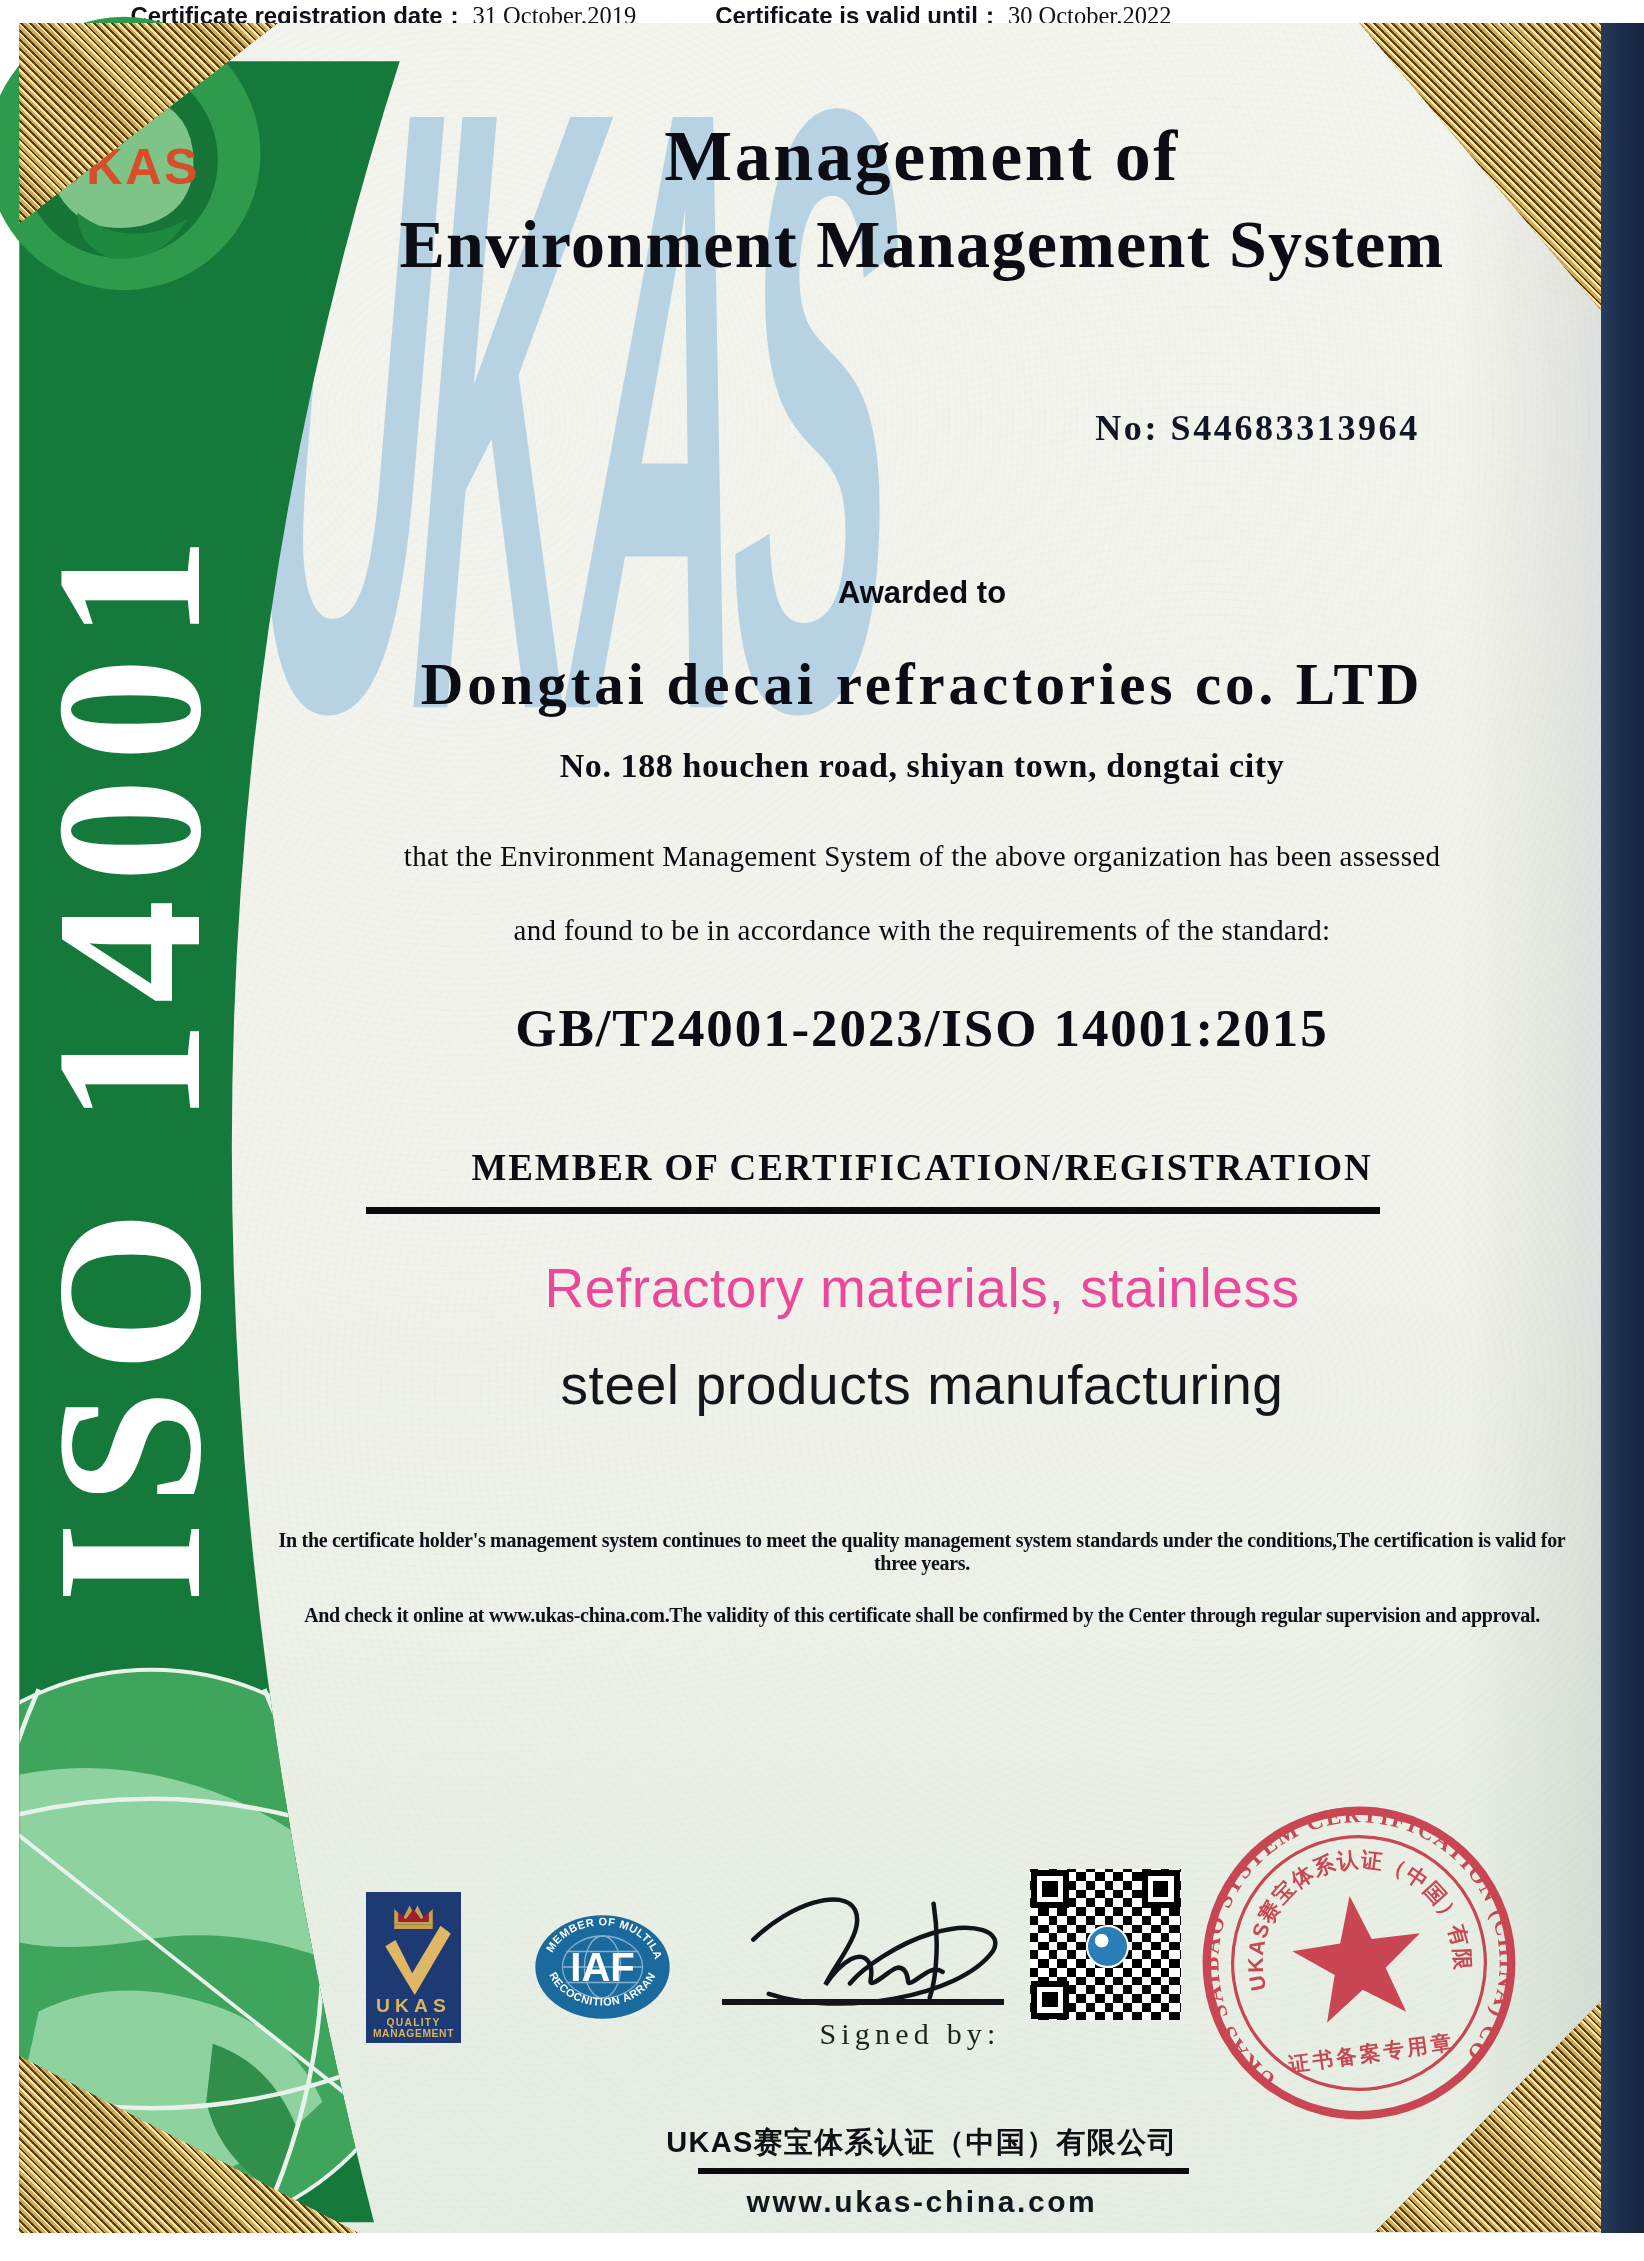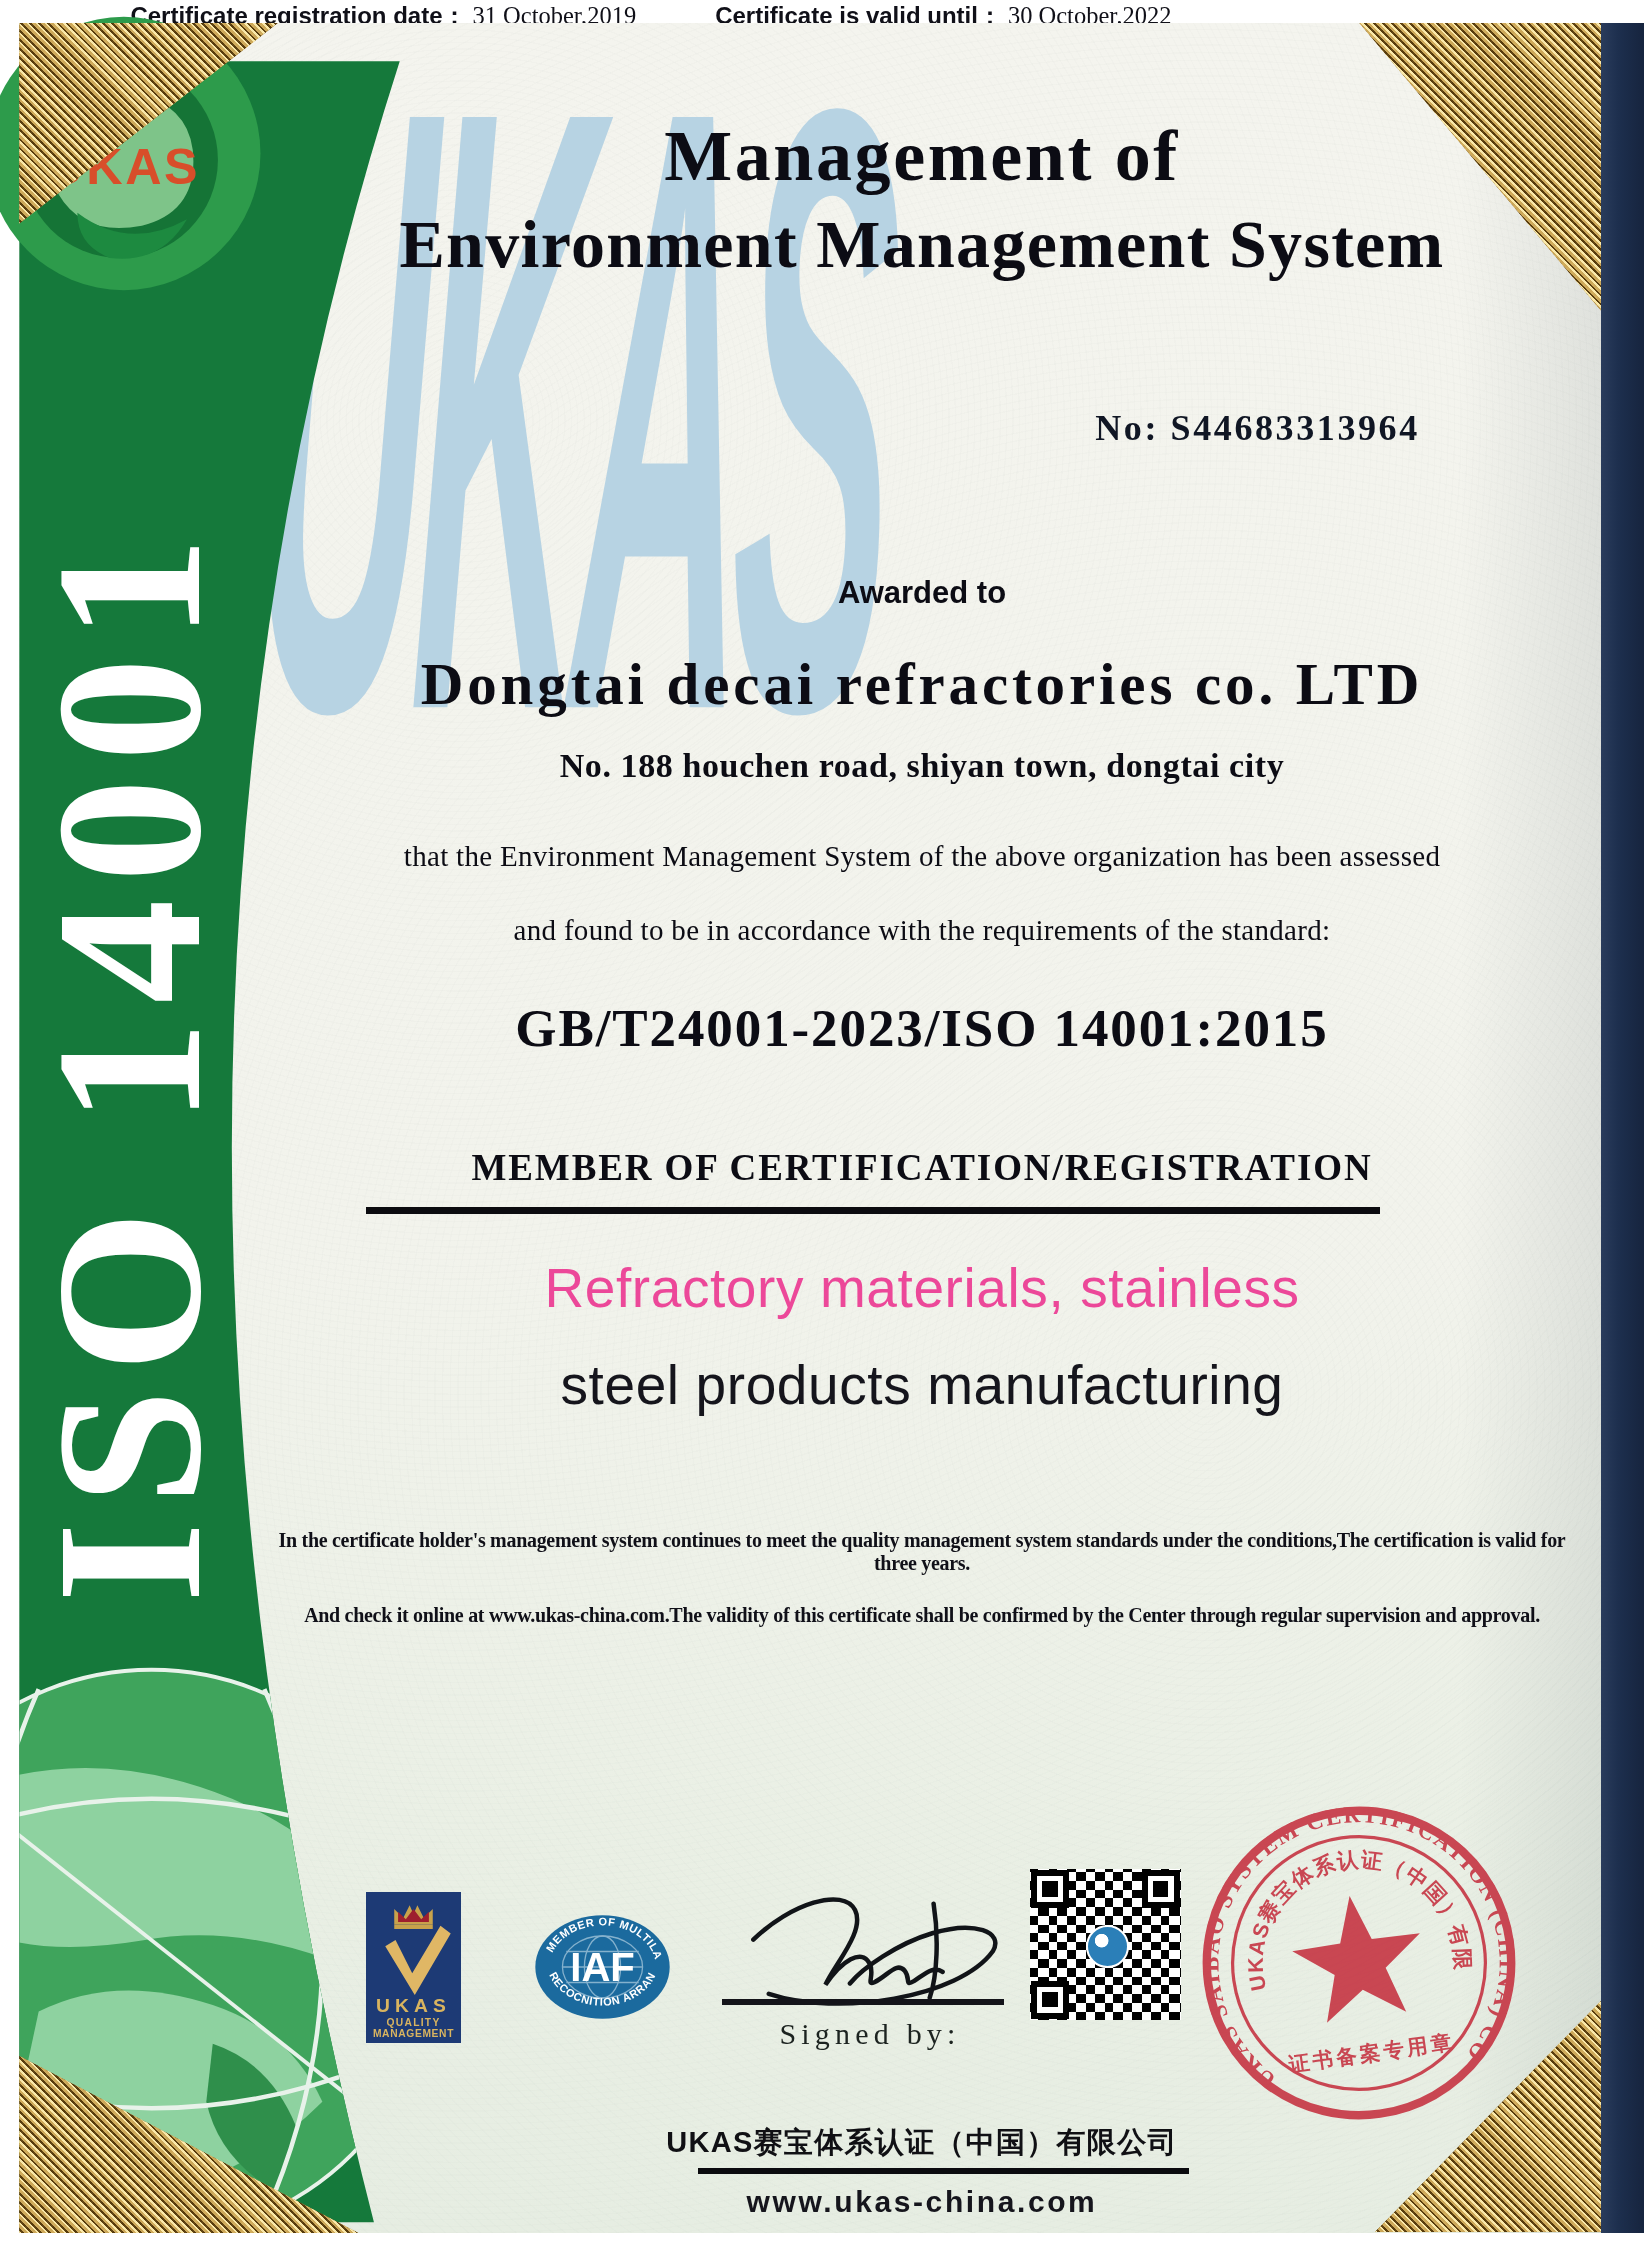--- a/index.html
+++ b/index.html
@@ -57,21 +57,21 @@
   .fine2{top:1604px;text-align:center;}
   .dates{top:1697px;left:277px;width:1302px;text-align:left;font-size:24px;color:#101018;}
   .dates .lbl{font-family:"Liberation Sans",sans-serif;font-weight:bold;}
   .dates .val{font-family:"Liberation Serif",serif;font-size:24.5px;}
   .dates-inner{display:flex;justify-content:center;gap:79px;}
   
   .ukas-qm{position:absolute;left:366px;top:1892px;width:95px;height:151px;background:#1d3a75;}
   .iaf-box{position:absolute;left:534px;top:1914px;}
   .sig-box{position:absolute;left:716px;top:1870px;}
   .sig-line{position:absolute;left:722px;top:1999px;width:282px;height:5.8px;background:#14141a;}
-  .signed-by{position:absolute;left:741px;top:2017px;width:258px;text-align:center;
+  .signed-by{position:absolute;left:781px;top:2017px;width:258px;text-align:center;
      font-size:30px;letter-spacing:5.2px;color:#1c2320;}
   .qr{position:absolute;left:1030px;top:1869px;width:151px;height:151px;
       background-color:#fff;
       background-image:
         repeating-linear-gradient(0deg,#000 0 8.4px,#fff 8.4px 17.4px),
         repeating-linear-gradient(90deg,#000 0 8.4px,#fff 8.4px 18.7px);
       background-blend-mode:difference;}
   .qr-finder{position:absolute;width:26px;height:26px;border:6.4px solid #000;background:#fff;}
   .qr-finder .dot{position:absolute;left:5.2px;top:5.2px;width:15.5px;height:15.5px;background:#000;}
   .qr-f-tl{left:1.3px;top:1.3px;} .qr-f-tr{right:1.3px;top:1.3px;} .qr-f-bl{left:1.3px;bottom:1.3px;}

